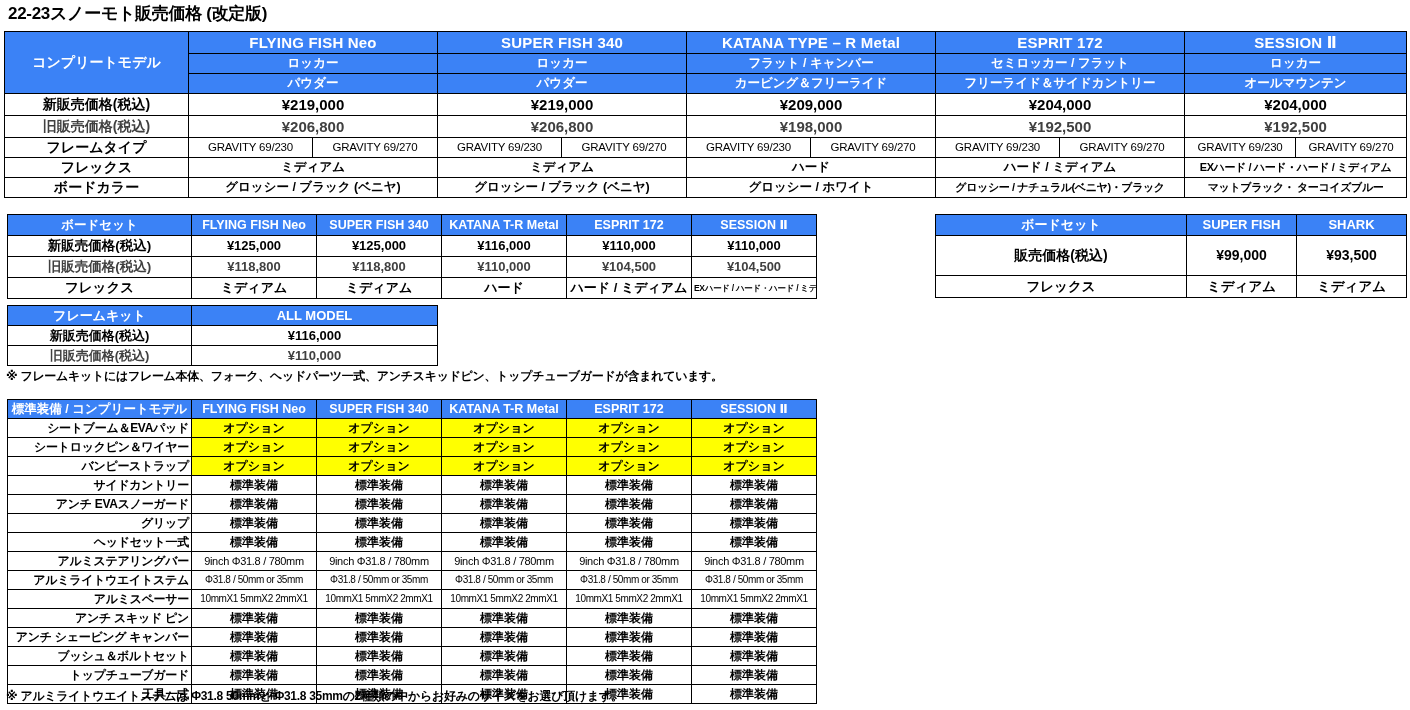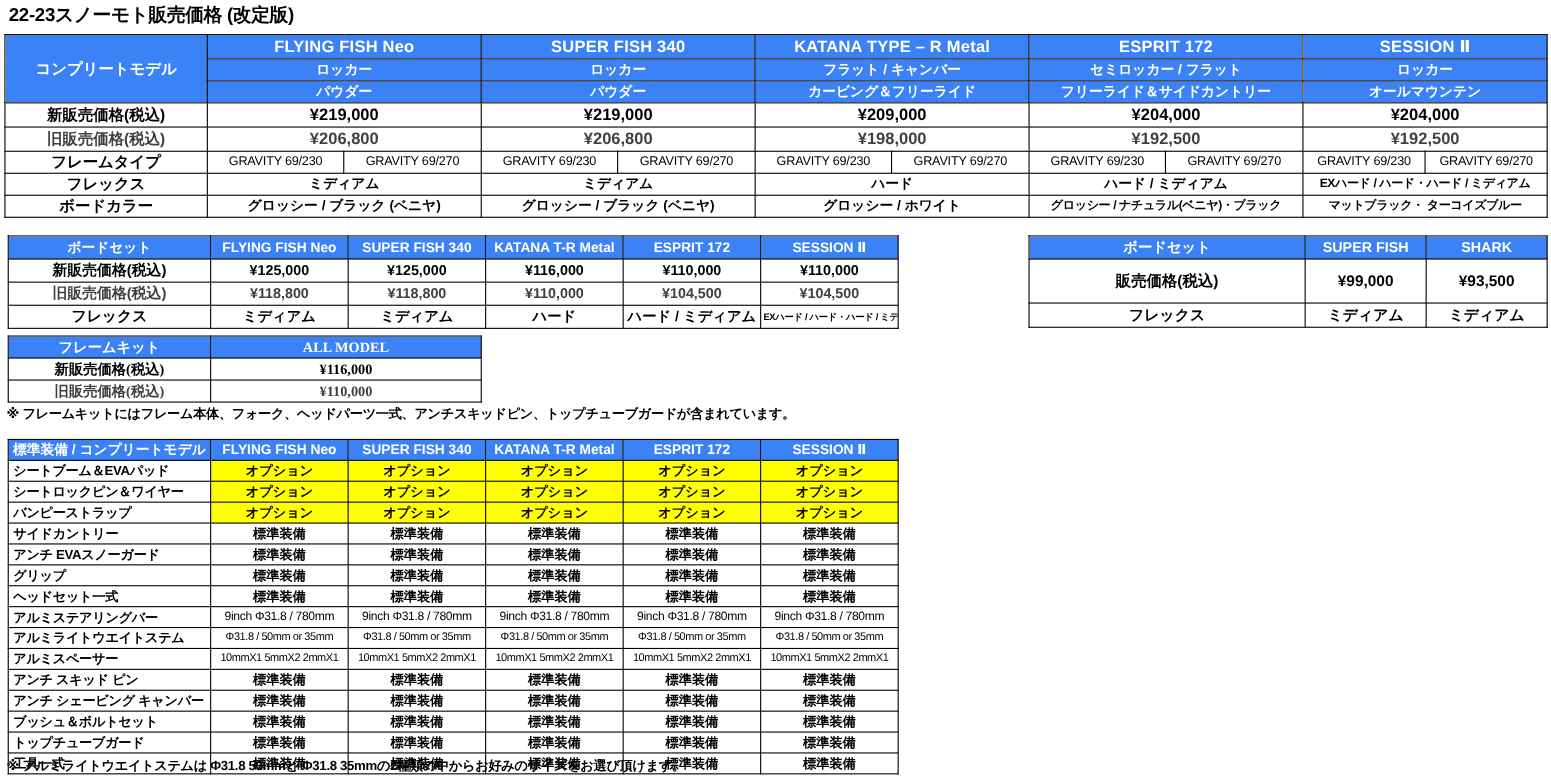--- a/index.html
+++ b/index.html
@@ -83,21 +83,20 @@
   #boardset2-table td { font-size: 13px; }
   #boardset2-table td.hdr { height: 20px; line-height: 20px; font-size: 13px; }
   #boardset2-table td.pricerow { height: 39px; line-height: 39px; font-size: 14px; }
   #boardset2-table td.flexrow { height: 21px; line-height: 21px; font-size: 13.5px; }
 
   
   #framekit-table {
     position: absolute;
     left: 7px; top: 305px;
     width: 430px;
-    font-family: Liberation Serif, serif;
   }
   #framekit-table td { height: 19px; line-height: 19px; font-size: 13px; }
 
   
   .note {
     position: absolute;
     font-size: 12px;
     font-weight: bold;
     letter-spacing: -0.3px;
     white-space: nowrap;
@@ -106,21 +105,21 @@
   #note-stem { left: 6px; top: 688px; }
 
   
   #equip-table {
     position: absolute;
     left: 7px; top: 399px;
     width: 809px;
   }
   #equip-table td { height: 18px; line-height: 18px; font-size: 12px; font-weight: bold; }
   #equip-table td.hdr { font-size: 12.5px; }
-  #equip-table td.rowname { text-align: left; padding-left: 4px; font-size: 12px; letter-spacing: -0.3px; margin-top: 42px;}
+  #equip-table td.rowname { text-align: right; padding-left: 4px; font-size: 12px; letter-spacing: -0.3px; margin-top: 42px;}
   #equip-table td.spec { font-size: 11px; font-weight: normal; letter-spacing: -0.3px; }
   #equip-table td.spec2 { font-size: 10px; font-weight: normal; letter-spacing: -0.4px; }
 </style>
 </head>
 <body>
 
 <div class="page">
 
   <div class="doc-title">22-23スノーモト販売価格 (改定版)</div>
 

